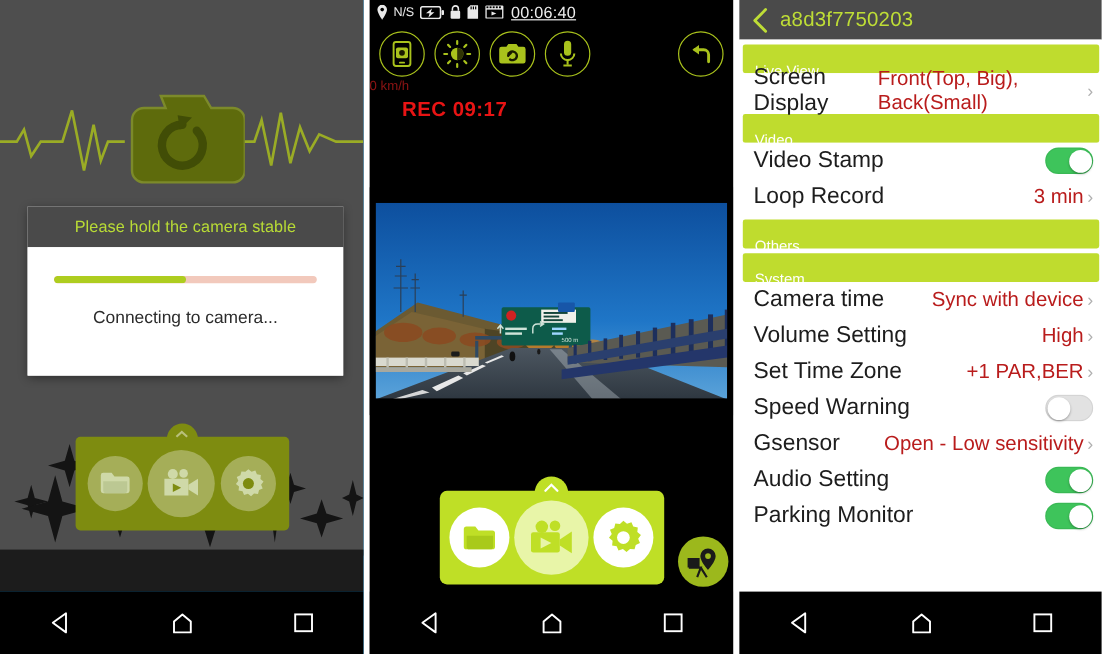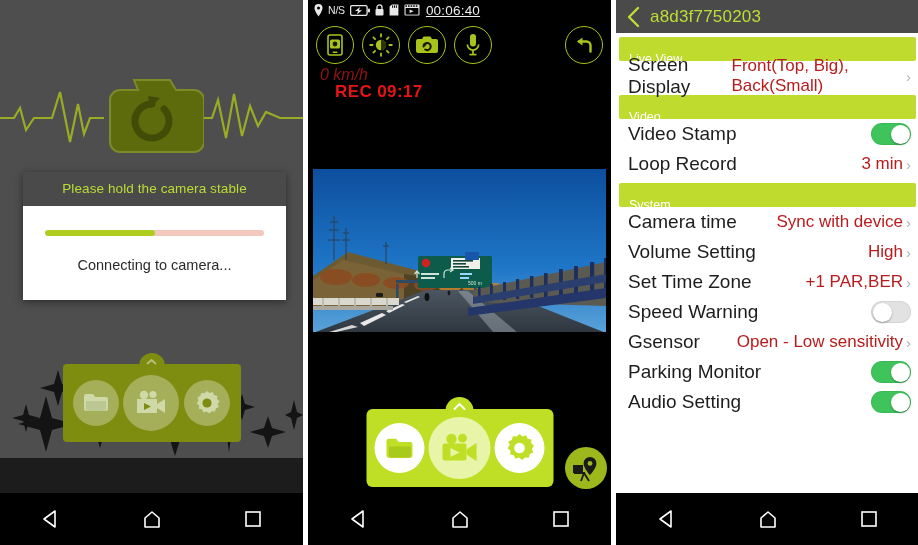--- a/index.html
+++ b/index.html
@@ -53,21 +53,21 @@
     width: 263px; background: #ffffff;
     box-shadow: 0 2px 8px rgba(0,0,0,.45);
   }
   .dialog-title {
     height: 34px; line-height: 34px;
     background: #4a4a4a;
     color: #b9dc35;
     font-size: 13.5px; text-align: center;
     letter-spacing: .1px;
   }
-  .dialog-body { padding: 24px 22px 27px 22px; background: #fff; }
+  .dialog-body { padding: 24px 22px 40px 22px; background: #fff; }
   .progress-track {
     height: 6px; border-radius: 3px; background: #f2c9bc; overflow: hidden;
   }
   .progress-fill { height: 100%; background: #aecd1f; border-radius: 3px; }
   .dialog-msg {
     margin-top: 21px; text-align: center;
     font-size: 14.5px; color: #2b2b2b;
   }
   .sparkles { position: absolute; left: 0; top: 330px; width: 303px; height: 135px; }
   .toolbar-ghost {
@@ -107,22 +107,22 @@
     display: flex; align-items: center; gap: 8px;
   }
   .ctrl {
     width: 38px; height: 38px; border-radius: 50%;
     border: 1.6px solid #a9c21c;
     display: flex; align-items: center; justify-content: center;
     flex: 0 0 38px;
   }
   .ctrl-back { margin-left: auto; }
   .speed {
-    position: absolute; left: 12px; top: 66px;
-    color: #8f1414; font-size: 16px; font-style: italic;
+    position: absolute; left: 0; top: 66px;
+    color: #8f1414; font-size: 11px;
   }
   .recline {
     position: absolute; left: 27px; top: 82px;
     color: #e81414; font-size: 17px; font-weight: bold;
     letter-spacing: .4px;
   }
   .videoframe {
     position: absolute; left: 0; top: 156px; width: 303px; height: 190px;
     background: #000;
     overflow: hidden;
@@ -585,20 +585,21 @@
             </span>
           </span>
         </div>
         <div class="row">
           <span class="row-label">Loop Record</span>
           <span class="row-right">
             <span class="row-value">3 min</span>
             <span class="chev">›</span>
           </span>
         </div>
+        <div class="sect">Others</div>
         <div class="sect">System</div>
         <div class="row">
           <span class="row-label">Camera time</span>
           <span class="row-right">
             <span class="row-value">Sync with device</span>
             <span class="chev">›</span>
           </span>
         </div>
         <div class="row">
           <span class="row-label">Volume Setting</span>
@@ -623,29 +624,29 @@
           </span>
         </div>
         <div class="row">
           <span class="row-label">Gsensor</span>
           <span class="row-right">
             <span class="row-value">Open - Low sensitivity</span>
             <span class="chev">›</span>
           </span>
         </div>
         <div class="row">
-          <span class="row-label">Parking Monitor</span>
+          <span class="row-label">Audio Setting</span>
           <span class="row-right">
             <span class="toggle">
               <span class="knob"></span>
             </span>
           </span>
         </div>
         <div class="row">
-          <span class="row-label">Audio Setting</span>
+          <span class="row-label">Parking Monitor</span>
           <span class="row-right">
             <span class="toggle">
               <span class="knob"></span>
             </span>
           </span>
         </div>
       </div>
 
     <div class="navbar">
       <div class="nav-btn">

